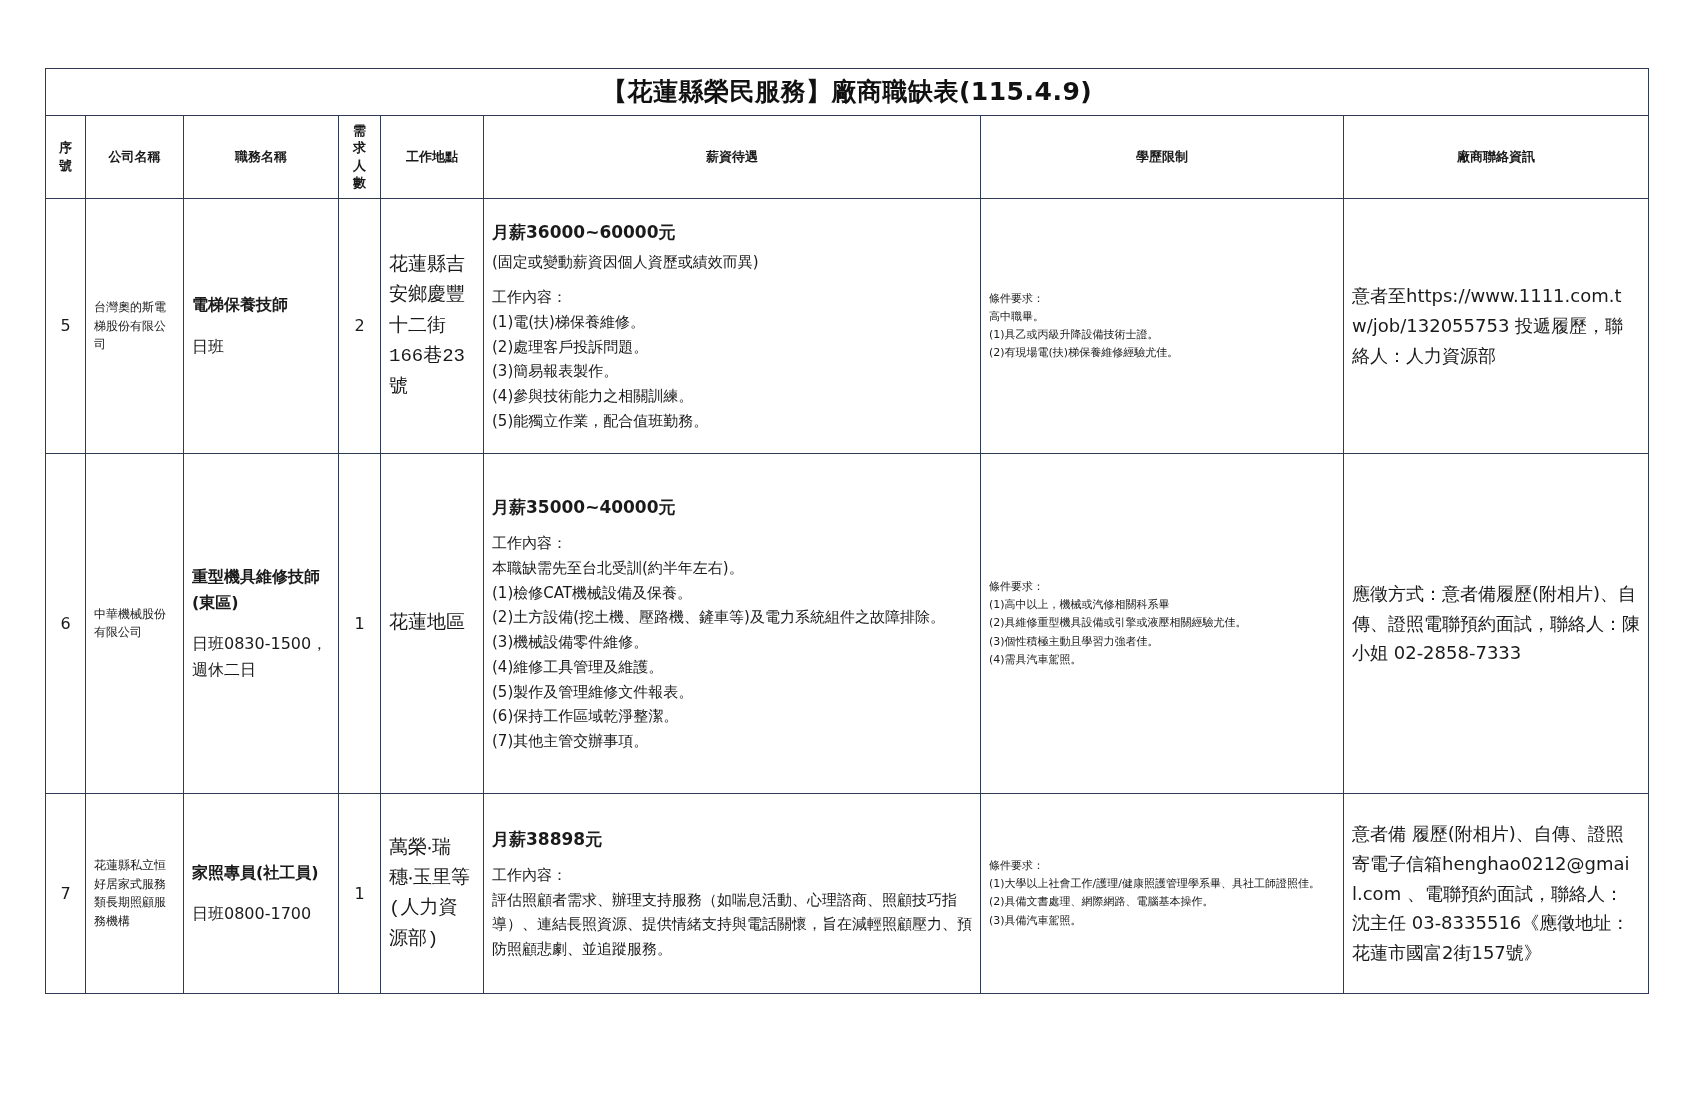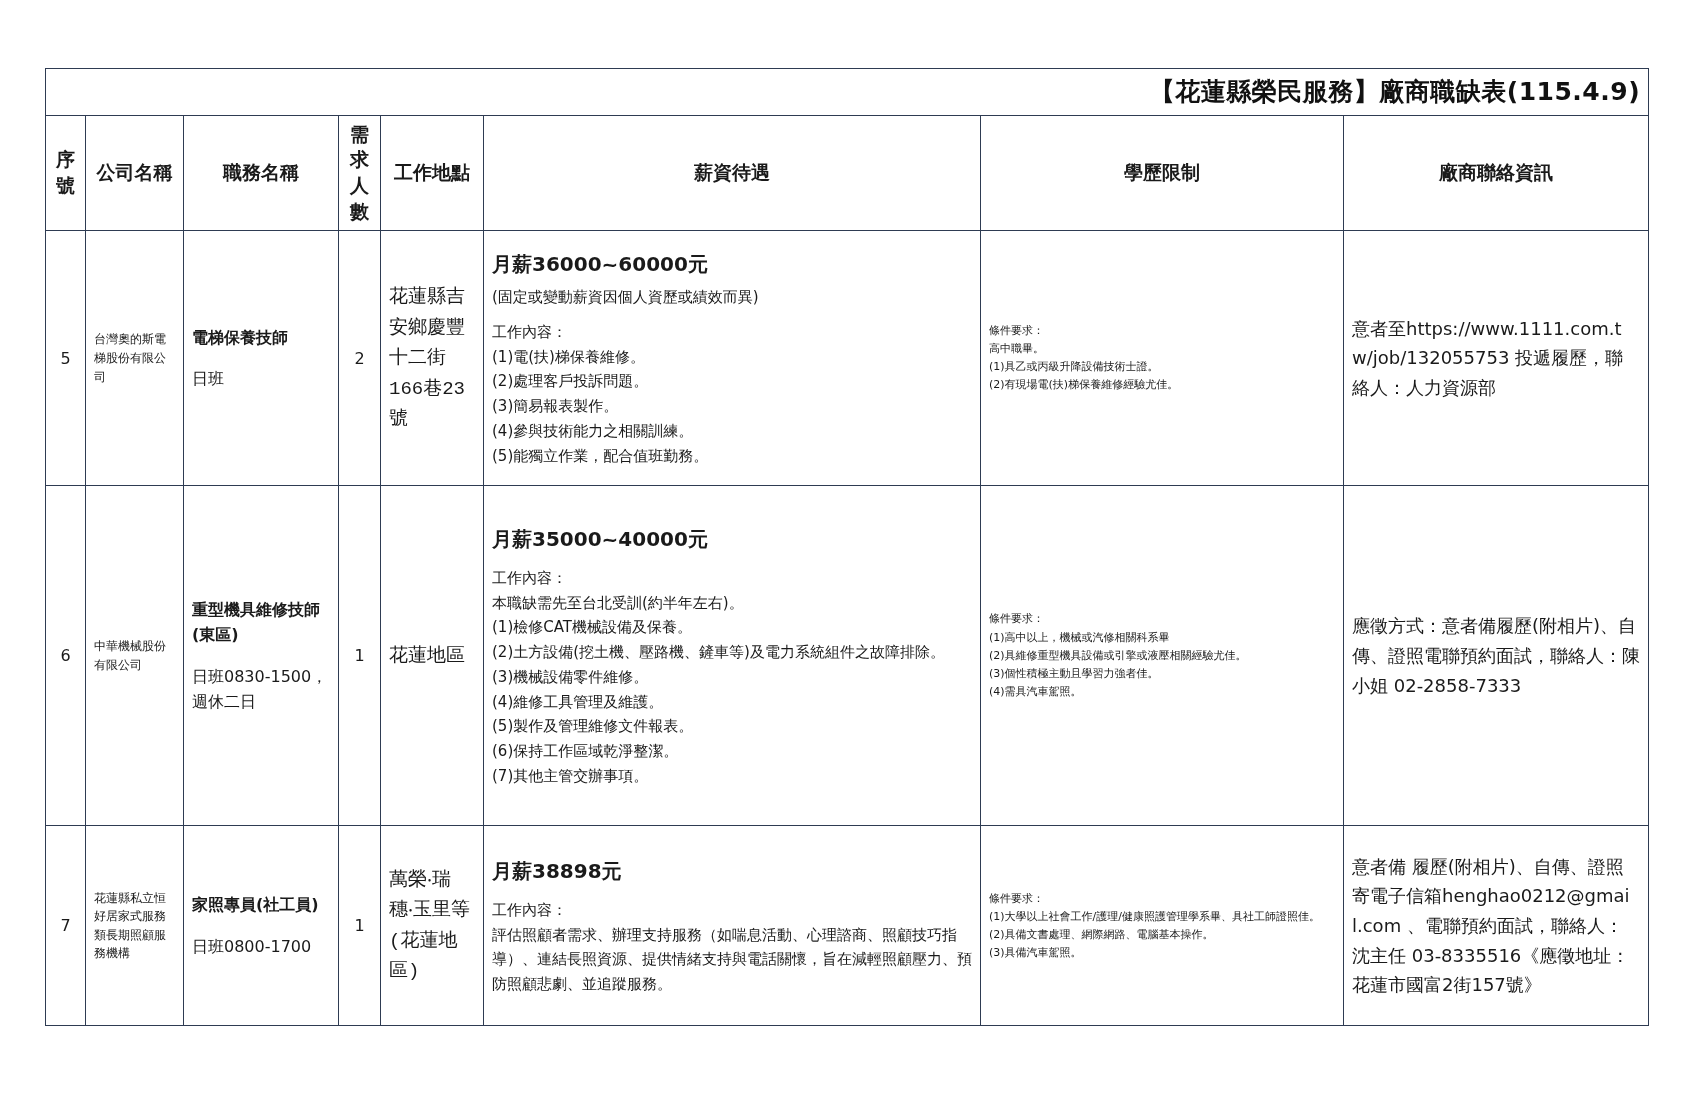--- a/index.html
+++ b/index.html
@@ -27,30 +27,30 @@
     table-layout: fixed;
     border: 1.5px solid #2e3b52;
   }
   table.joblist td, table.joblist th {
     border: 1.2px solid #2e3b52;
     vertical-align: middle;
     padding: 6px 8px;
     box-sizing: border-box;
   }
   .doc-title {
-    text-align: right;
+    text-align: center;
     font-size: 25px;
     font-weight: bold;
     letter-spacing: 0.5px;
     padding: 18px 4px 18px 4px;
     color: #111;
   }
   thead th {
     text-align: center;
-    font-size: 19px;
+    font-size: 13px;
     font-weight: bold;
     padding: 9px 4px;
     line-height: 1.35;
   }
   
   col.c-seq      { width: 40px; }
   col.c-company  { width: 98px; }
   col.c-title    { width: 155px; }
   col.c-count    { width: 42px; }
   col.c-place    { width: 103px; }
@@ -93,21 +93,21 @@
     vertical-align: middle;
     font-family: Liberation Mono, monospace;
   }
   td.salary {
     font-size: 15px;
     line-height: 1.65;
     vertical-align: middle;
   }
   td.salary .pay {
     font-weight: bold;
-    font-size: 20px;
+    font-size: 17px;
     display: block;
   }
   td.salary .note {
     display: block;
     margin-top: 4px;
     font-size: 15px;
   }
   td.salary .dutieshead {
     display: block;
     margin-top: 10px;
@@ -216,21 +216,21 @@
         <td class="contact">應徵方式：意者備履歷(附相片)、自傳、證照電聯預約面試，聯絡人：陳小姐 02-2858-7333</td>
       </tr>
       <tr class="r7">
         <td class="seq">7</td>
         <td class="company">花蓮縣私立恒好居家式服務類長期照顧服務機構</td>
         <td class="jobtitle">
           <span class="name">家照專員(社工員)</span>
           <span class="shift">日班0800-1700</span>
         </td>
         <td class="count">1</td>
-        <td class="place">萬榮‧瑞穗‧玉里等(花蓮地區)</td>
+        <td class="place">萬榮‧瑞穗‧玉里等(人力資源部)</td>
         <td class="salary">
           <span class="pay">月薪38898元</span>
           <span class="note"></span>
           <span class="dutieshead">工作內容：</span>
           <span class="duties">評估照顧者需求、辦理支持服務（如喘息活動、心理諮商、照顧技巧指導）、連結長照資源、提供情緒支持與電話關懷，旨在減輕照顧壓力、預防照顧悲劇、並追蹤服務。</span>
         </td>
         <td class="edu" style="white-space: pre-wrap;">條件要求：
 (1)大學以上社會工作/護理/健康照護管理學系畢、具社工師證照佳。
 (2)具備文書處理、網際網路、電腦基本操作。
 (3)具備汽車駕照。</td>

